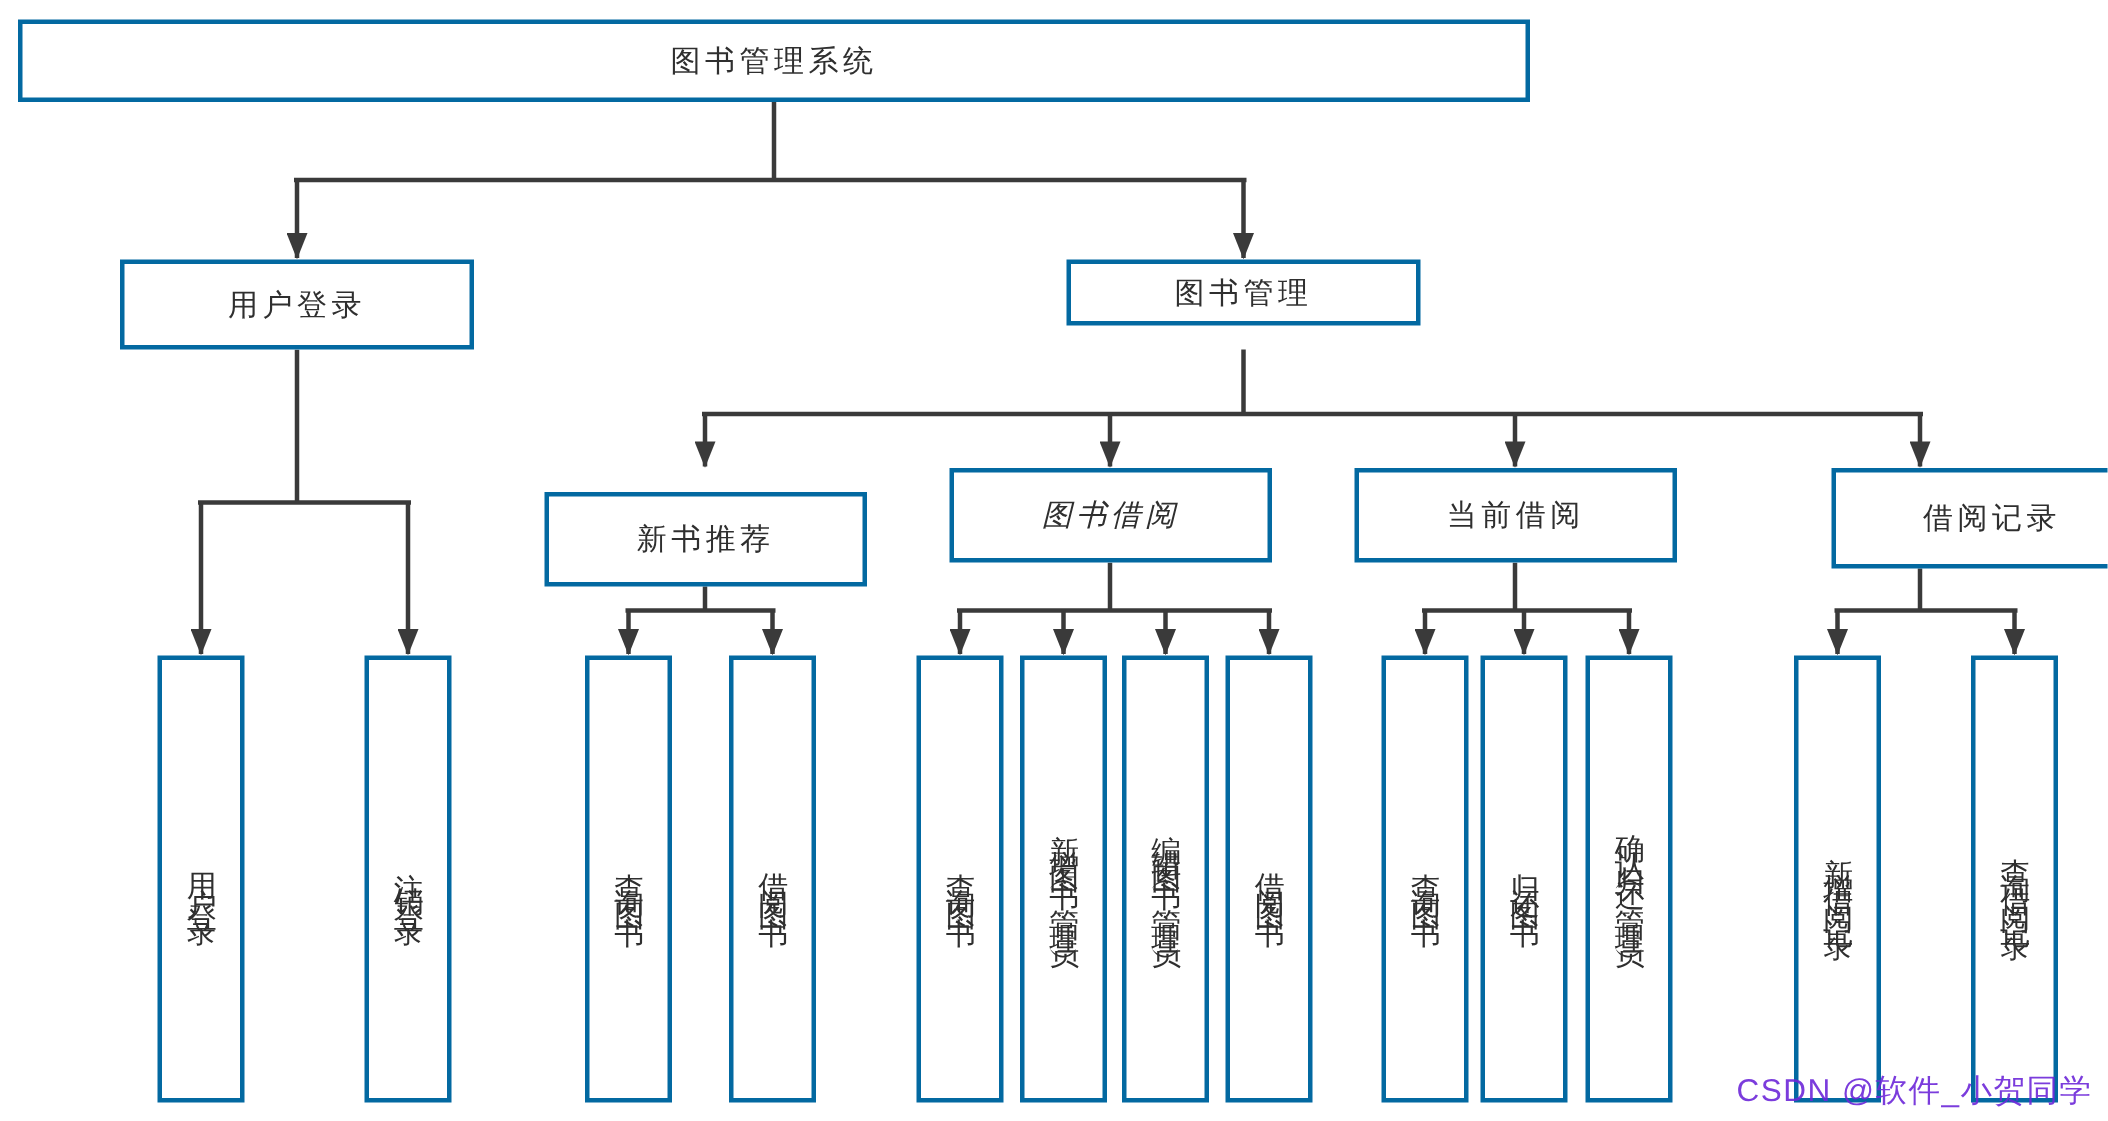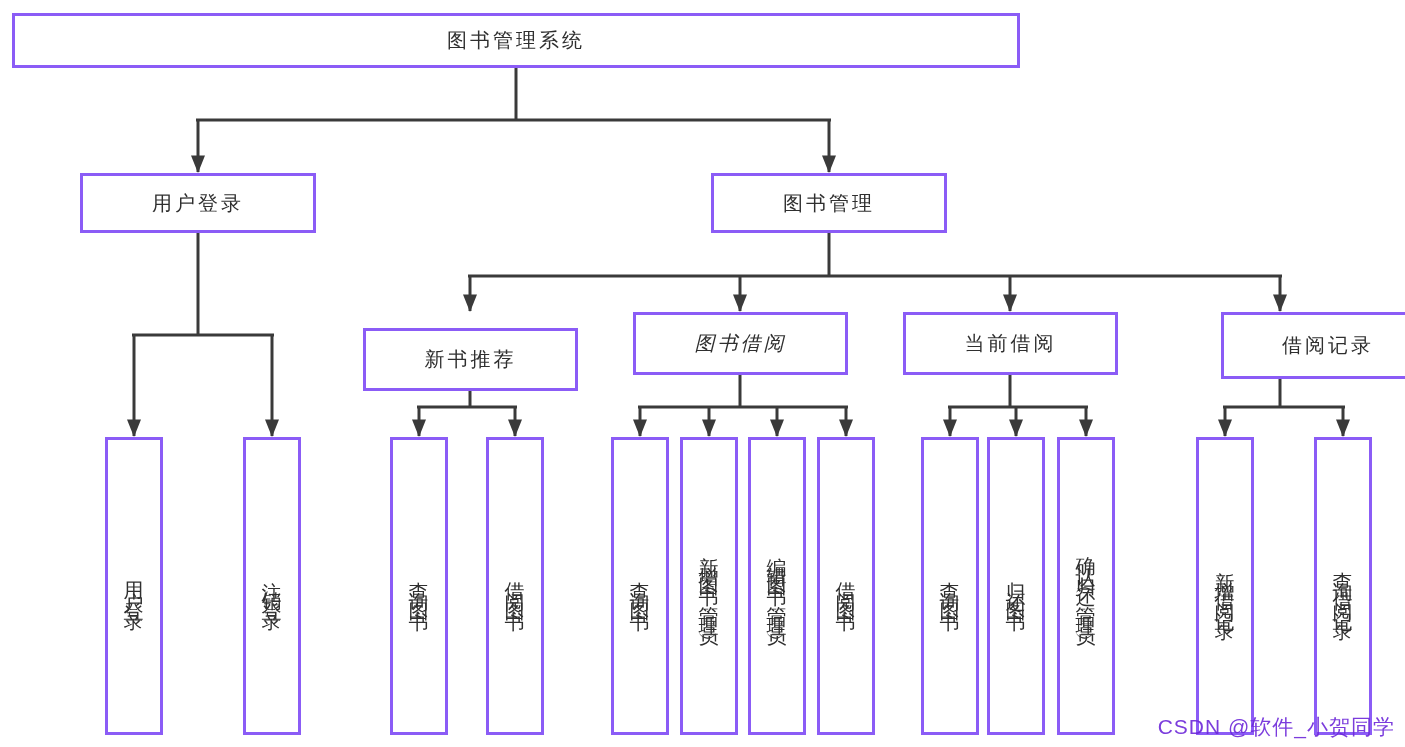--- a/index.html
+++ b/index.html
@@ -1,29 +1,29 @@
 <!DOCTYPE html>
 <html><head>
 <meta charset="utf-8">
 <style>
   html,body{margin:0;padding:0;background:#ffffff;}
   body{width:1405px;height:747px;position:relative;overflow:hidden;
        font-family:"Liberation Sans","DejaVu Sans",sans-serif;}
   #stage{position:absolute;left:0;top:0;width:1405px;height:747px;}
   #wires{position:absolute;left:0;top:0;width:1405px;height:747px;z-index:1;}
-  .box{position:absolute;box-sizing:border-box;border:3px solid #8b5cf6;background:#ffffff;
+  .box{position:absolute;box-sizing:border-box;border:3px solid #0369a1;background:#ffffff;
        display:flex;align-items:center;justify-content:center;z-index:2;
        color:#2f2f2f;font-size:20px;letter-spacing:3px;white-space:nowrap;}
   .vbox{white-space:normal;}
   .vbox .vtext{writing-mode:vertical-rl;text-orientation:mixed;letter-spacing:10px;
        font-size:20px;line-height:1;color:#2f2f2f;}
   
   #n-root{left:12px;top:13px;width:1008px;height:55px;}
   #n-user-login{left:80px;top:173px;width:236px;height:60px;}
-  #n-book-mgmt{left:711px;top:173px;width:236px;height:60px;}
+  #n-book-mgmt{left:711px;top:173px;width:236px;height:44px;}
   #n-new-book-rec{left:363px;top:312px;width:215px;height:63px;margin-top:16px;}
   #n-book-borrow{left:633px;top:312px;width:215px;height:63px;font-style:italic;}
   #n-current-borrow{left:903px;top:312px;width:215px;height:63px;}
   #n-borrow-record{left:1173px;top:312px;width:214px;height:67px;margin-left:48px;}
   .leaf{top:437px;width:58px;height:298px;}
   #n-leaf-user-login{left:105px;}
   #n-leaf-logout{left:243px;}
   #n-leaf-query-book-1{left:390px;}
   #n-leaf-borrow-book-1{left:486px;}
   #n-leaf-query-book-2{left:611px;}

